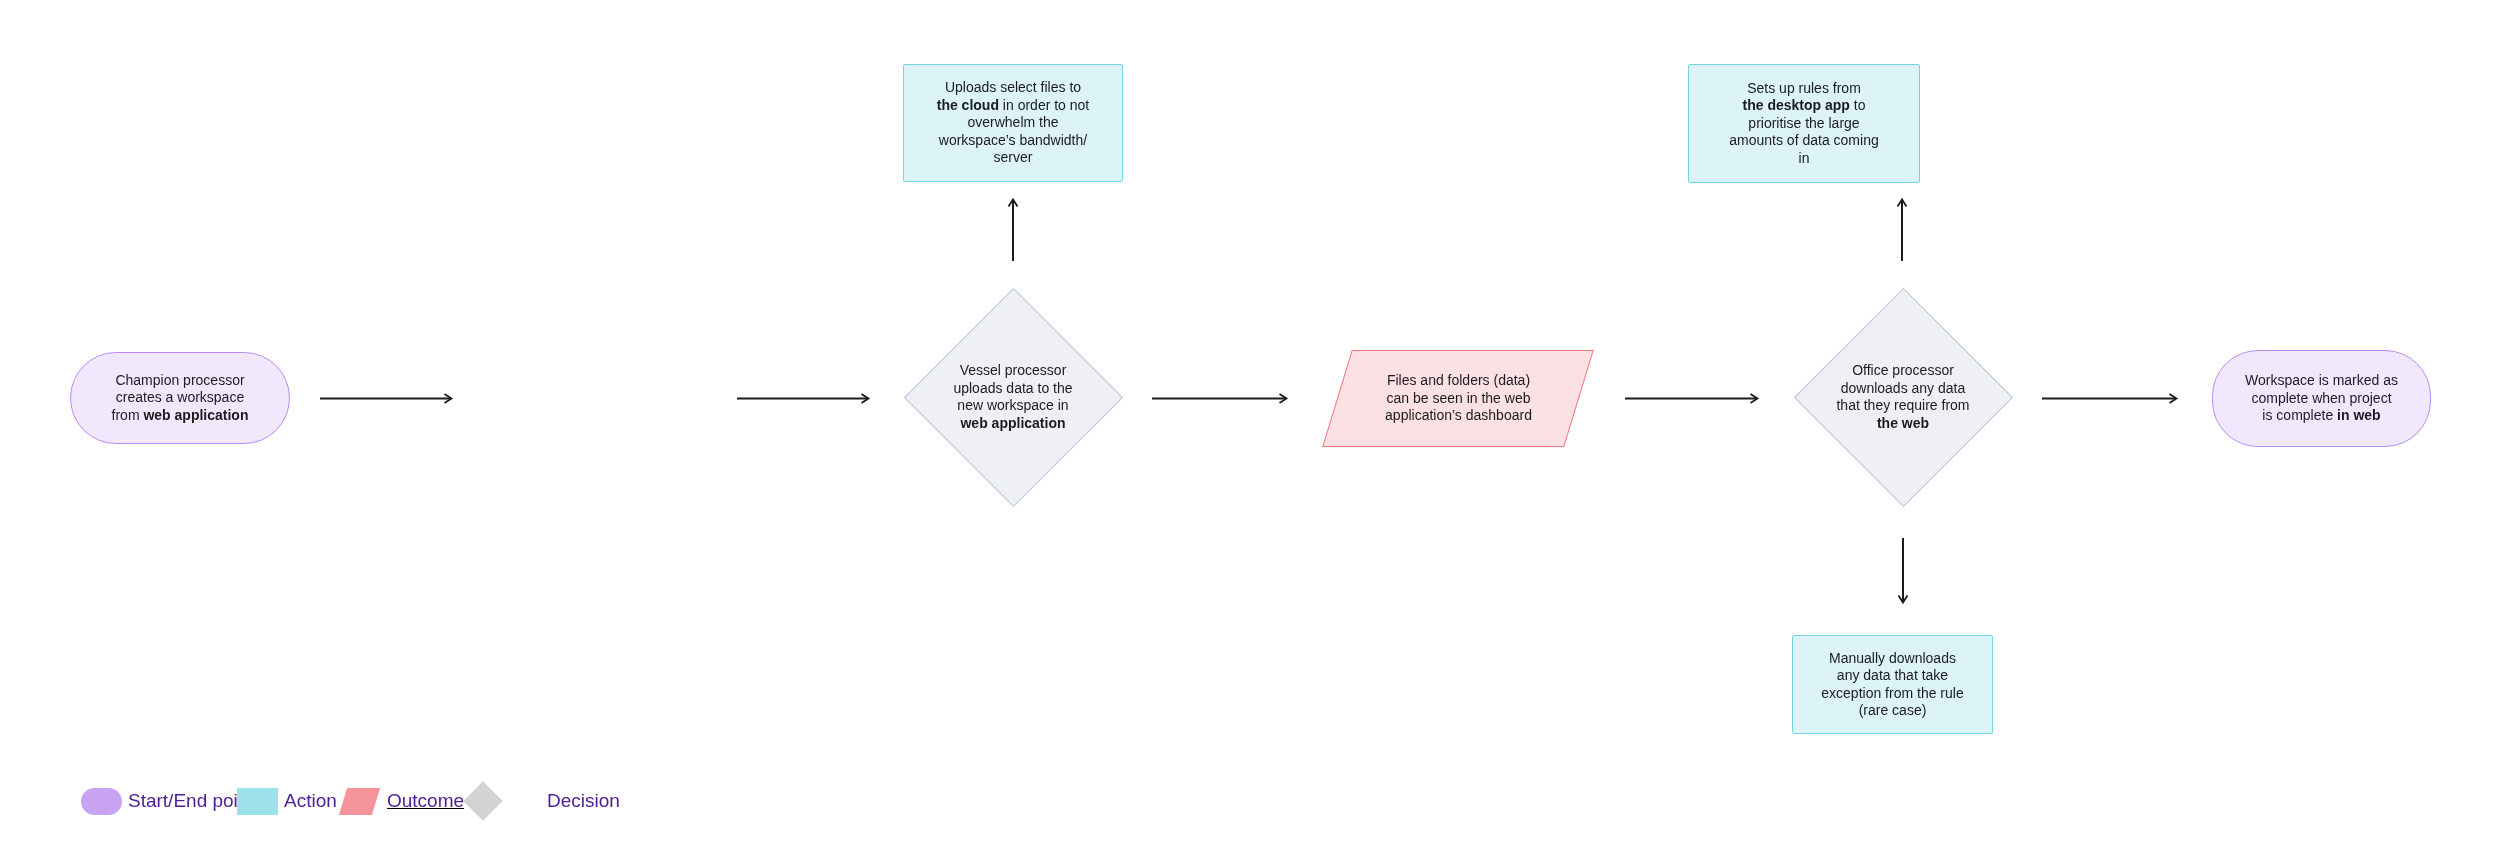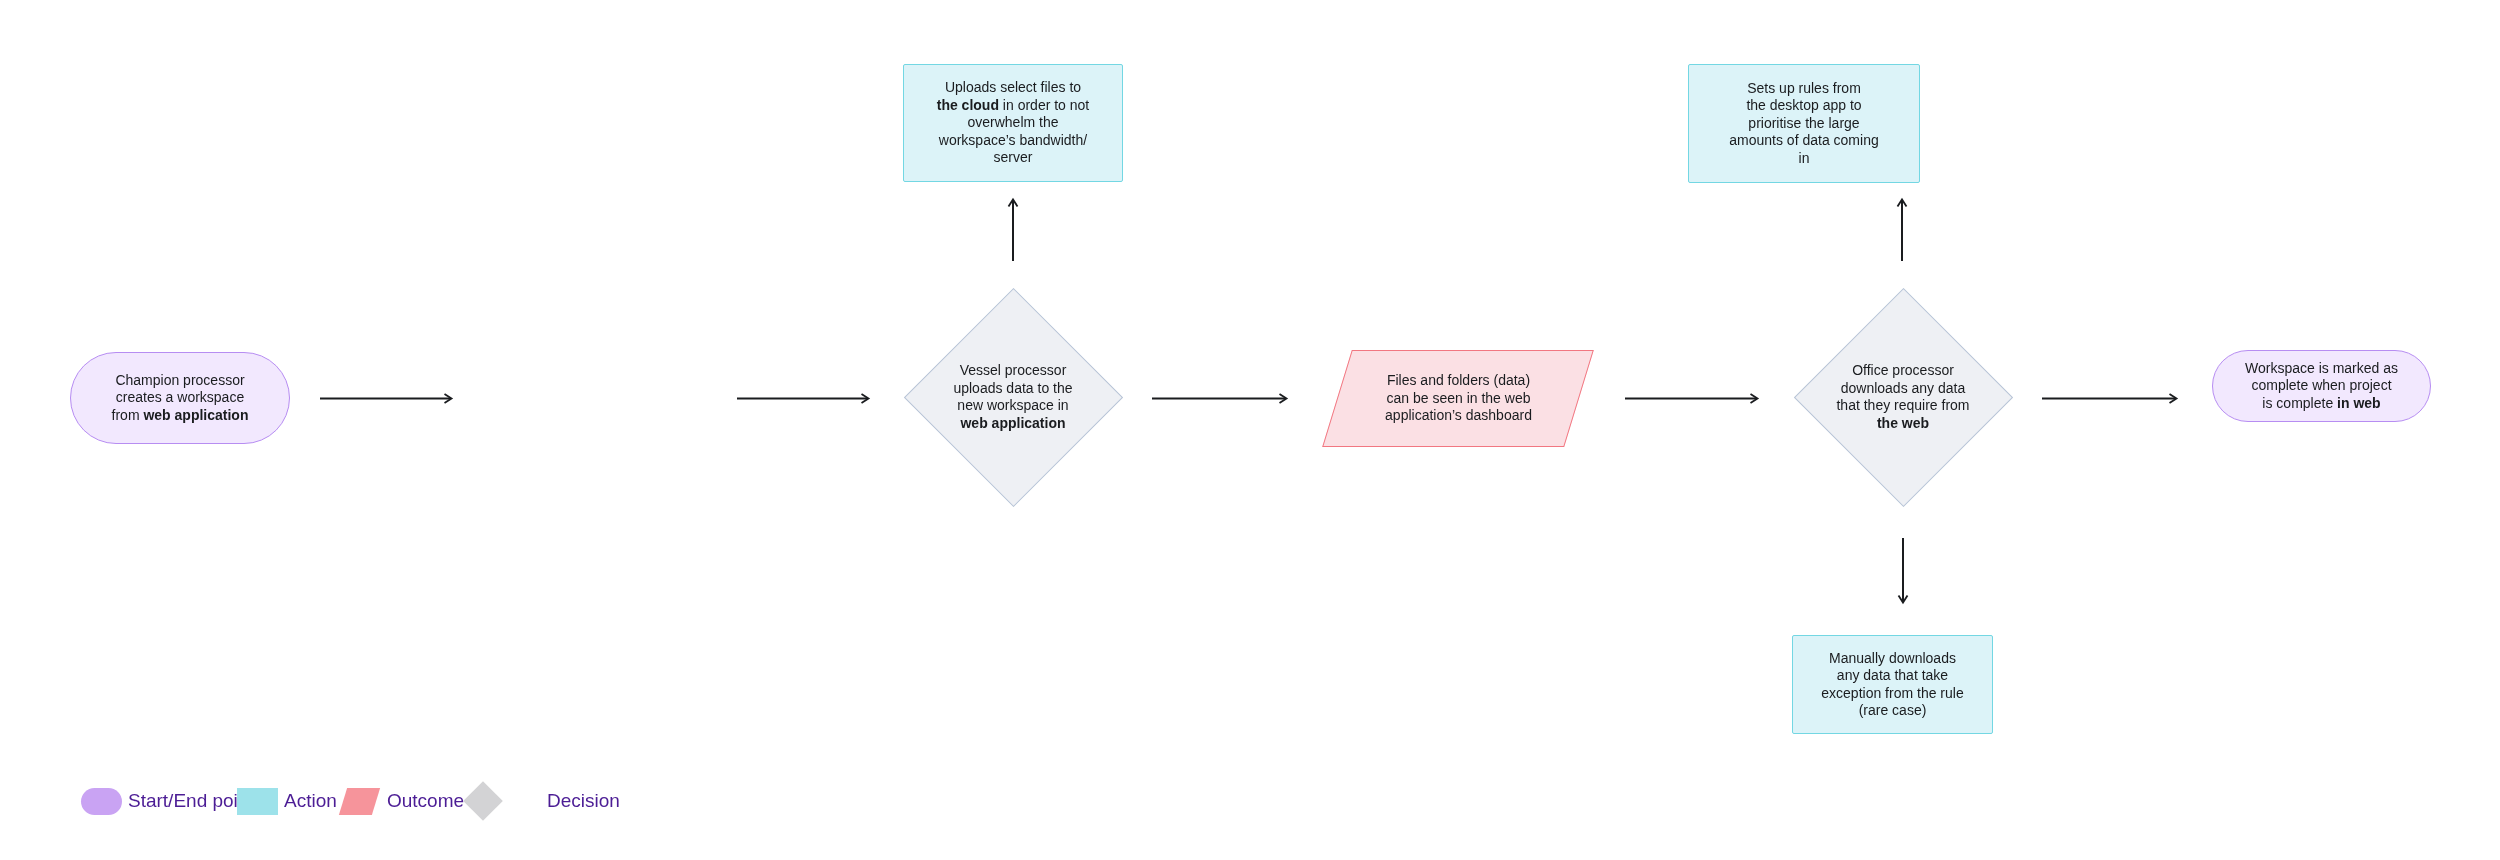--- a/index.html
+++ b/index.html
@@ -122,21 +122,21 @@
     <div class="para-shape"></div>
     <div class="para-text">
       <div class="node-text"><span>Files and folders (data)
 can be seen in the web
 application’s dashboard</span></div>
     </div>
   </div>
 
   <div class="node action" style="left:1688px;top:64px;width:232px;height:119px;">
     <div class="node-text"><span>Sets up rules from
-</span><span style="font-weight: 400;">the desktop app</span><span> to
+</span><span style="font-weight: 700;">the desktop app</span><span> to
 prioritise the large
 amounts of data coming
 in</span></div>
   </div>
 
   <div class="diamond-node" style="left:1793px;top:287px;">
     <div class="diamond-shape"></div>
     <div class="diamond-text">
       <div class="node-text"><span>Office processor
 downloads any data
@@ -145,36 +145,36 @@
     </div>
   </div>
 
   <div class="node action" style="left:1792px;top:635px;width:201px;height:99px;">
     <div class="node-text"><span>Manually downloads
 any data that take
 exception from the rule
 (rare case)</span></div>
   </div>
 
-  <div class="node pill" style="left:2212px;top:350px;width:219px;height:72px;">
+  <div class="node pill" style="left:2212px;top:350px;width:219px;height:97px;">
     <div class="node-text"><span>Workspace is marked as
 complete when project
 is complete </span><span style="font-weight: 700;">in web</span></div>
   </div>
 
   <div class="legend">
     <div class="legend-item" style="left:81px;">
       <div class="sw-pill"></div>
       <div class="legend-label">Start/End point</div>
     </div>
     <div class="legend-item" style="left:237px;">
       <div class="sw-rect"></div>
       <div class="legend-label">Action</div>
     </div>
-    <div class="legend-item" style="left:338px;">
+    <div class="legend-item" style="left:338px;text-decoration:underline;">
       <div class="sw-para"></div>
       <div class="legend-label">Outcome</div>
     </div>
     <div class="legend-item" style="left:463px;gap:44px;">
       <div class="sw-diamond-wrap">
         <div class="sw-diamond"></div>
       </div>
       <div class="legend-label">Decision</div>
     </div>
   </div>

